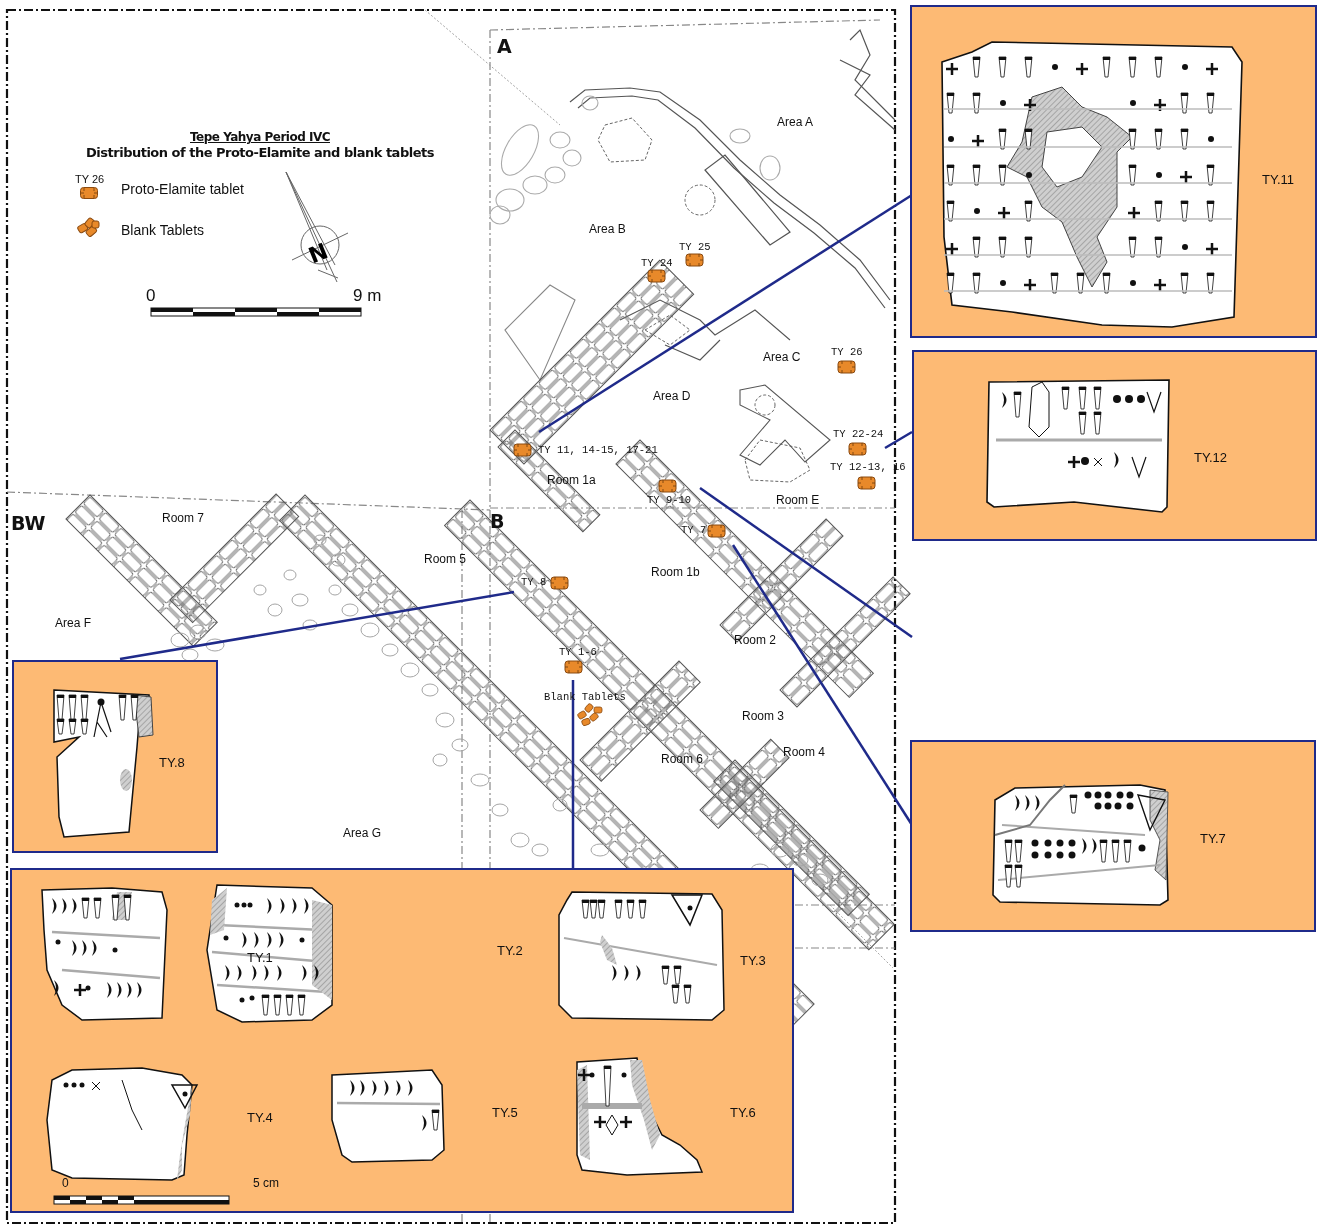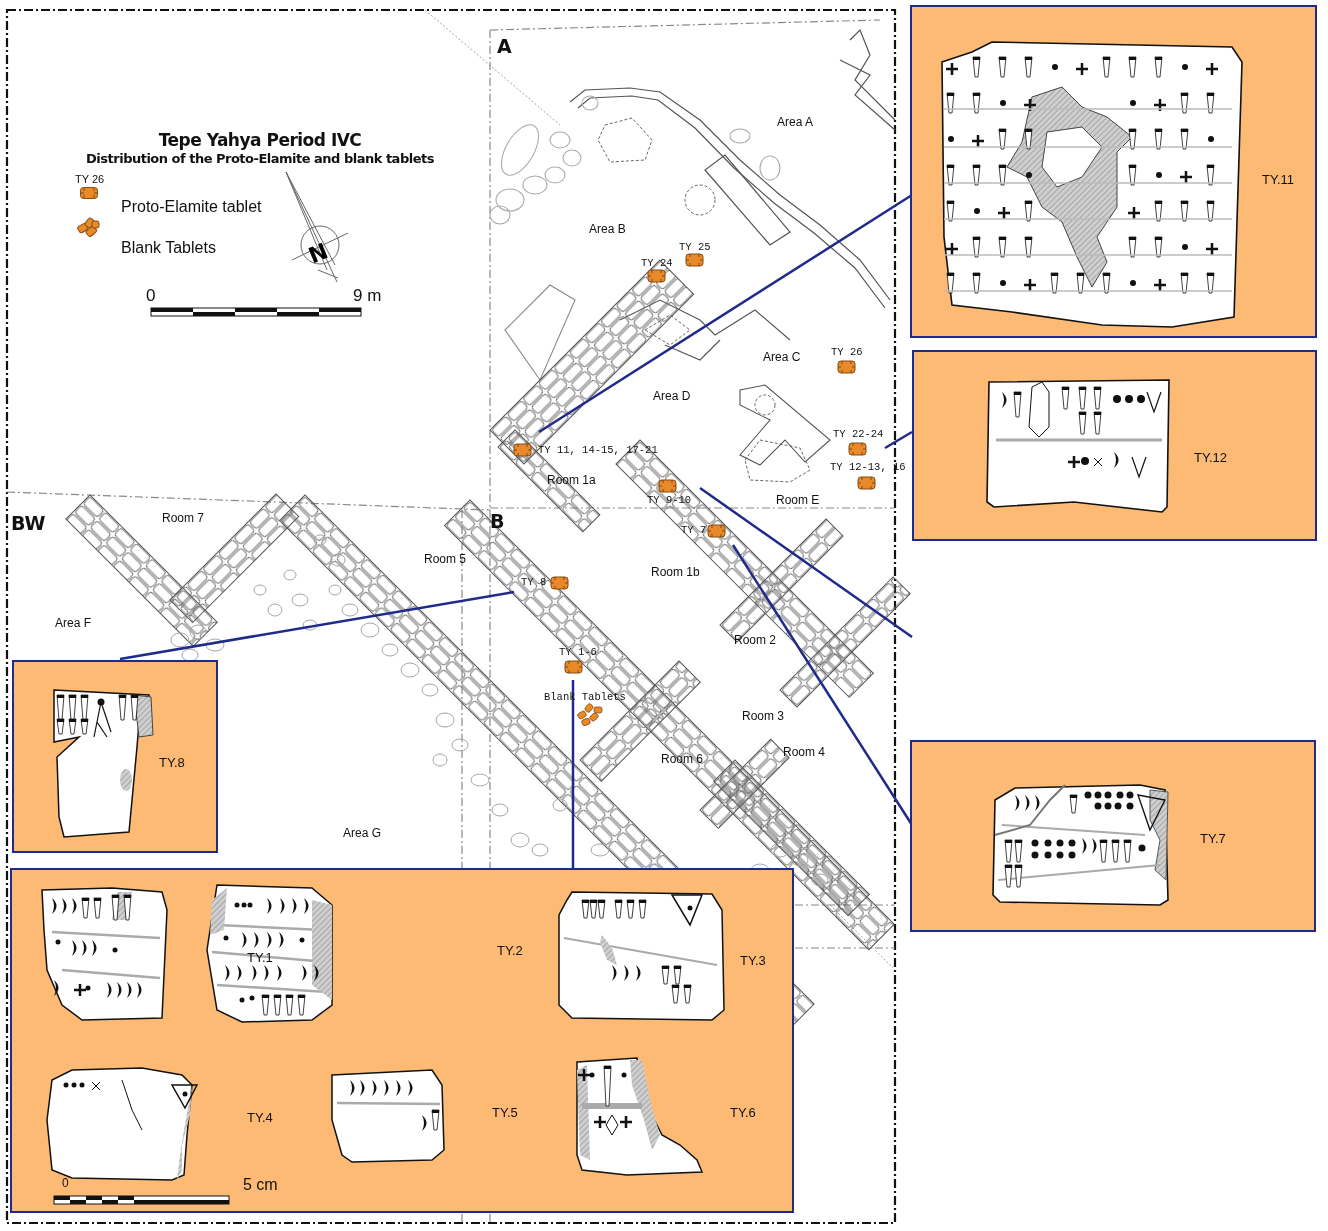--- a/index.html
+++ b/index.html
@@ -2,23 +2,23 @@
 <html><head>
 <meta charset="utf-8">
 <style>
   html, body { margin:0; padding:0; background:#ffffff; }
   body { width:1328px; height:1231px; position:relative; overflow:hidden;
          font-family:"Liberation Sans", sans-serif; color:#111; }
   #stage { position:absolute; left:0; top:0; width:1328px; height:1231px; }
   .abs { position:absolute; }
   .title { position:absolute; left:60px; top:130px; width:400px; text-align:center;
            font-family:"DejaVu Sans", sans-serif; font-weight:bold; letter-spacing:-0.5px; }
-  .title .t1 { font-size:17px; }
+  .title .t1 { font-size:12px;text-decoration:underline; }
   .title .t2 { font-size:13px; margin-top:1px; }
-  .legend-label { position:absolute; font-size:16px;margin-top:17px; }
+  .legend-label { position:absolute; font-size:14px; }
   .legend-code { position:absolute; font-size:11px; }
   .scale-label { position:absolute; font-size:17px; }
   .sec-label { position:absolute; font-weight:bold; font-size:19px; font-family:"DejaVu Sans", sans-serif; }
   .area-label { position:absolute; font-size:12px; white-space:nowrap; }
   .tab-label { position:absolute; font-size:10.5px; white-space:nowrap;font-family:Liberation Mono, monospace; }
   .ty-label { position:absolute; font-size:13px; white-space:nowrap; }
   .callout { position:absolute; border:2.5px solid #1f2a8a; background:#fdba74; box-sizing:border-box; }
   svg { overflow:visible; }
 </style>
 </head>
@@ -687,16 +687,16 @@
         <rect x="122" y="330" width="95" height="4" fill="#111"></rect>
       </g>
     </svg>
     <span class="ty-label" style="left:235px;top:80px">TY.1</span>
     <span class="ty-label" style="left:485px;top:73px">TY.2</span>
     <span class="ty-label" style="left:728px;top:83px">TY.3</span>
     <span class="ty-label" style="left:235px;top:240px">TY.4</span>
     <span class="ty-label" style="left:480px;top:235px">TY.5</span>
     <span class="ty-label" style="left:718px;top:235px">TY.6</span>
     <span class="ty-label" style="left:50px;top:306px;font-size:12px">0</span>
-    <span class="ty-label" style="left:231px;top:306px;font-size:16px">5 cm</span>
+    <span class="ty-label" style="left:241px;top:306px;font-size:12px">5 cm</span>
   </div>
 
 </div>
 
 </body></html>

